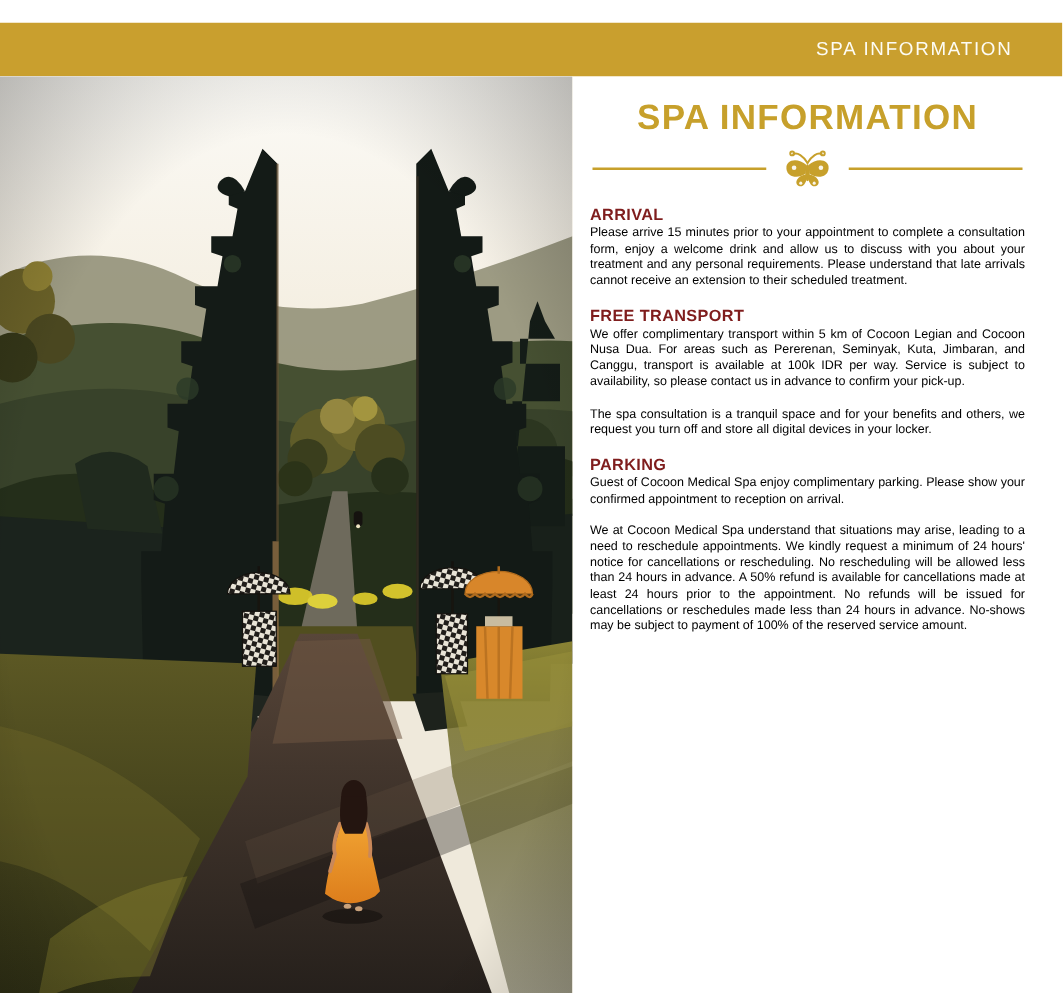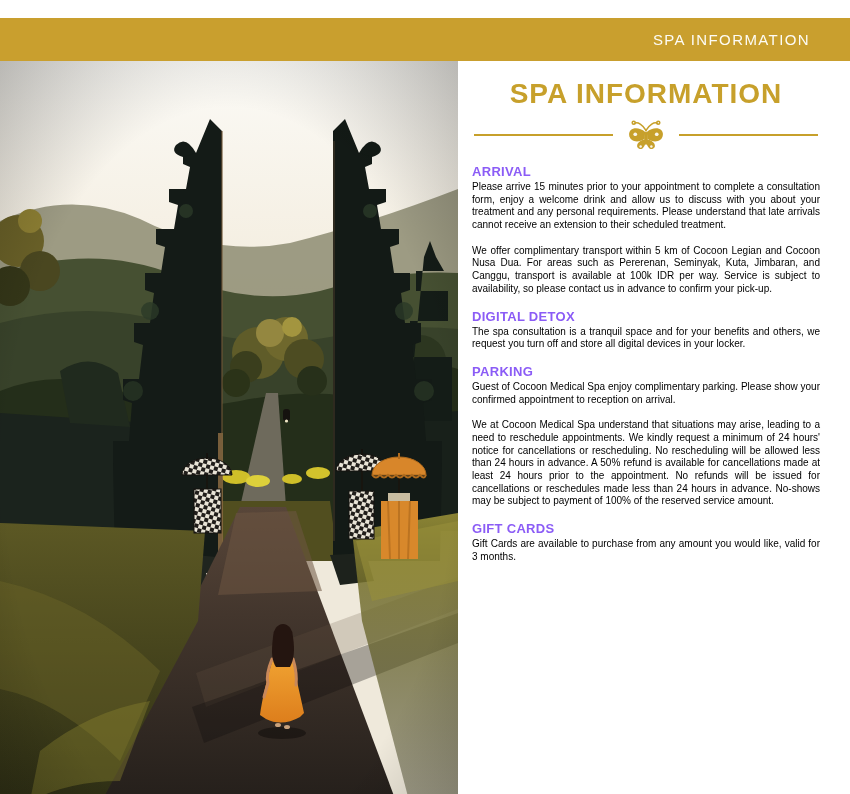--- a/index.html
+++ b/index.html
@@ -27,21 +27,21 @@
   }
   .page-title {
     color:#c7a02b; font-size:28px; font-weight:bold; text-align:center;
     letter-spacing:1px; margin-bottom:8px; white-space:nowrap;
   }
   .ornament { display:flex; align-items:center; gap:10px; margin:0 2px 12px 2px; }
   .ornament .rule { flex:1; height:2px; background:#c7a02b; }
   .ornament svg { flex:0 0 auto; }
   .section { margin-bottom:13px; }
   .section h3 {
-    color:#8b5cf6; font-size:13px; font-weight:bold; letter-spacing:0.3px;
+    color:#7f1d1d; font-size:13px; font-weight:bold; letter-spacing:0.3px;
     margin-bottom:2px; text-transform:uppercase;
   }
   .section p {
     color:#000000; font-size:10px; line-height:1.27; text-align:justify;
   }
 </style>
 </head>
 <body>
 
 <div class="page">
@@ -248,33 +248,29 @@
         </g>
       </svg>
       <div class="rule"></div>
     </div>
 
     <div class="section">
       <h3>ARRIVAL</h3>
       <p>Please arrive 15 minutes prior to your appointment to complete a consultation form, enjoy a welcome drink and allow us to discuss with you about your treatment and any personal requirements. Please understand that late arrivals cannot receive an extension to their scheduled treatment.</p>
     </div>
     <div class="section">
+      <h3>FREE TRANSPORT</h3>
       <p>We offer complimentary transport within 5 km of Cocoon Legian and Cocoon Nusa Dua. For areas such as Pererenan, Seminyak, Kuta, Jimbaran, and Canggu, transport is available at 100k IDR per way. Service is subject to availability, so please contact us in advance to confirm your pick-up.</p>
     </div>
     <div class="section">
-      <h3>DIGITAL DETOX</h3>
       <p>The spa consultation is a tranquil space and for your benefits and others, we request you turn off and store all digital devices in your locker.</p>
     </div>
     <div class="section">
       <h3>PARKING</h3>
       <p>Guest of Cocoon Medical Spa enjoy complimentary parking. Please show your confirmed appointment to reception on arrival.</p>
     </div>
     <div class="section">
       <p>We at Cocoon Medical Spa understand that situations may arise, leading to a need to reschedule appointments. We kindly request a minimum of 24 hours' notice for cancellations or rescheduling. No rescheduling will be allowed less than 24 hours in advance. A 50% refund is available for cancellations made at least 24 hours prior to the appointment. No refunds will be issued for cancellations or reschedules made less than 24 hours in advance. No-shows may be subject to payment of 100% of the reserved service amount.</p>
     </div>
-    <div class="section">
-      <h3>GIFT CARDS</h3>
-      <p>Gift Cards are available to purchase from any amount you would like, valid for 3 months.</p>
-    </div>
 
   </div>
 
 </div>
 
 </body></html>

